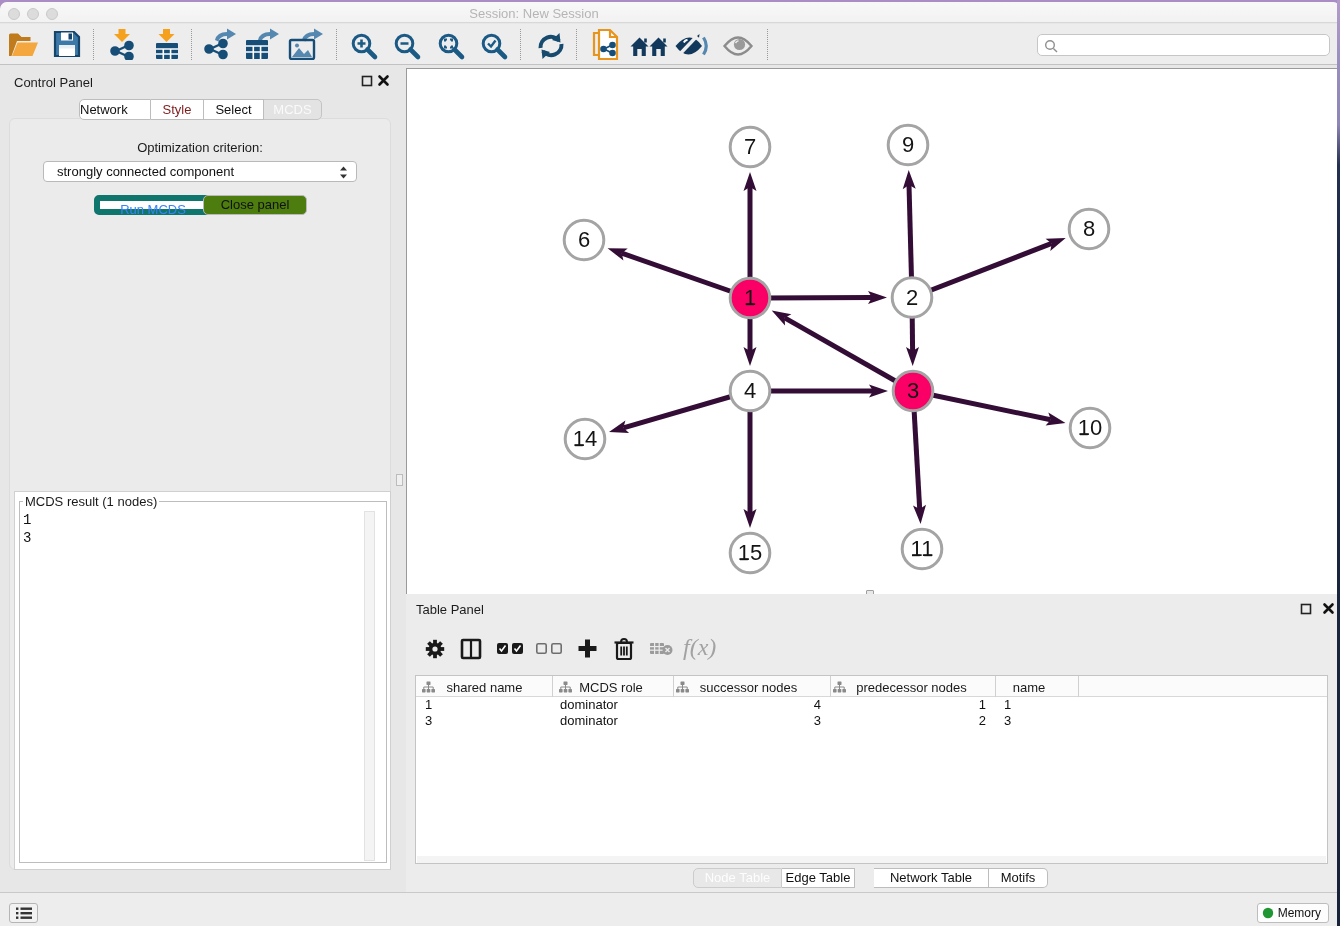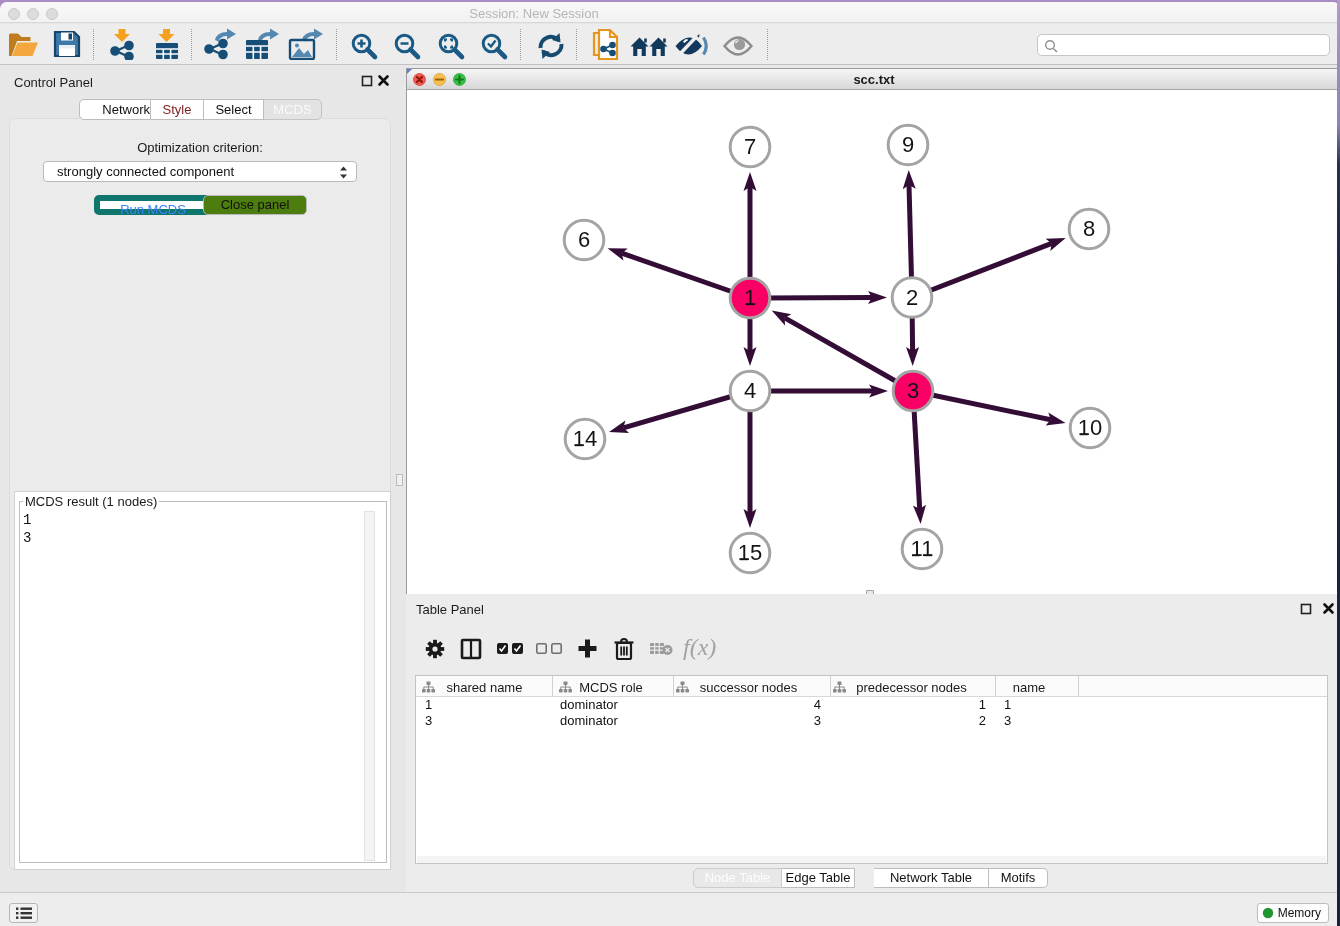--- a/index.html
+++ b/index.html
@@ -170,59 +170,41 @@
 <div class="abs" style="left:0;top:0;width:400px;height:829px;background:#e7e7e7">
  <div class="paneltitle abs" style="left:14px;top:9px">Control Panel</div>
  <svg class="abs" style="left:361px;top:9px" width="12" height="12">
           <rect x="1.5" y="1.5" width="9" height="9" fill="none" stroke="#222" stroke-width="1.6"></rect>
         </svg>
  <svg class="abs" style="left:377px;top:8px" width="13" height="13">
           <path d="M2.5 2.5 L10.5 10.5 M10.5 2.5 L2.5 10.5" stroke="#111" stroke-width="2.6" stroke-linecap="round"></path>
         </svg>
  <div class="abs" style="left:9px;top:52px;width:382px;height:752px;background:#ebebeb;border:1px solid #dcdcdc;border-radius:6px"></div>
  <div class="abs" style="left:263px;top:33px;width:59px;height:21px;background:#e3e3e3;border:1px solid #c4c4c4;border-radius:0 5px 5px 0;font-size:13px;color:#fafafa;text-align:center;line-height:19px">MCDS</div>
- <div class="abs" style="left:79px;top:33px;width:72px;height:21px;background:#fff;border:1px solid #bdbdbd;border-radius:5px 0 0 5px;font-size:13px;color:#111;text-align:right;line-height:19px">Network</div>
+ <div class="abs" style="left:79px;top:33px;width:72px;height:21px;background:#fff;border:1px solid #bdbdbd;border-radius:5px 0 0 5px;font-size:13px;color:#111;text-align:left;line-height:19px">Network</div>
  <div class="abs" style="left:151px;top:33px;width:53px;height:21px;background:#fff;border:1px solid #bdbdbd;border-left:none;font-size:13px;color:#7f1d1d;text-align:center;line-height:19px">Style</div>
  <div class="abs" style="left:204px;top:33px;width:60px;height:21px;background:#fff;border:1px solid #bdbdbd;border-left:none;font-size:13px;color:#111;text-align:center;line-height:19px">Select</div>
  <div class="abs" style="left:0;top:74px;width:400px;text-align:center;font-size:13px;color:#1a1a1a">Optimization criterion:</div>
  <div class="abs" style="left:43px;top:95px;width:314px;height:21px;background:#fff;border:1px solid #b9b9b9;border-radius:4px;font-size:13px;color:#111;line-height:19px;padding-left:13px">strongly connected component
    <svg class="abs" style="right:7px;top:3px" width="11" height="15" viewBox="0 0 11 15">
             <path d="M2 5.5 L5.5 1.5 L9 5.5 Z M2 9.5 L5.5 13.5 L9 9.5 Z" fill="#333"></path>
           </svg>
  </div>
  <div class="abs" style="left:94px;top:129px;width:118px;height:20px;background:#fff;border:6px solid #0f766e;border-radius:5px;font-size:13px;color:#3b82f6;text-align:center;line-height:18px">Run MCDS</div>
  <div class="abs" style="left:203px;top:129px;width:104px;height:20px;background:#4d7c0f;border:1px solid #b9b9b9;border-radius:5px;font-size:13px;color:#111;text-align:center;line-height:18px">Close panel</div>
  <div class="abs" style="left:14px;top:425px;width:377px;height:379px;background:#fff;border:1px solid #d0d0d0">
    <div class="abs" style="left:4px;top:9px;width:368px;height:362px;border:1px solid #bdbdbd"></div>
    <div class="abs" style="left:8px;top:2px;background:#fff;font-size:13px;color:#1a1a1a;padding:0 2px">MCDS result (1 nodes)</div>
    <div class="abs" style="left:8px;top:19px;font-family:'Liberation Mono',monospace;font-size:14px;color:#111;line-height:18px">1<br>3</div>
    <div class="abs" style="left:349px;top:19px;width:11px;height:350px;background:#f4f4f4;border:1px solid #e2e2e2"></div>
  </div>
 </div>
 <div class="abs" style="left:396px;top:408px;width:7px;height:12px;border:1px solid #bcbcbc;background:#f0f0f0"></div>
 
 <div class="abs" style="left:406px;top:2px;width:934px;height:526px;background:#fff;border:1px solid #9a9a9a;border-right:none;border-bottom:none">
-<div class="abs" style="left:0;top:0;width:934px;height:21px;background:linear-gradient(#f5f5f5,#d8d8d8);border-bottom:1px solid #a5a5a5">
-<svg class="abs" style="left:0;top:0" width="10" height="10">
-            <path d="M0 0 L5 0 L0 5 Z" fill="#5b80d6"></path>
-          </svg>
-<svg class="abs" style="left:6px;top:4px" width="13" height="13">
-            <circle cx="6.5" cy="6.5" r="6" fill="#f05b51" stroke="#d94439" stroke-width="0.8"></circle>
-<path d="M4 4 L9 9 M9 4 L4 9" stroke="#94150c" stroke-width="2.2" stroke-linecap="round"></path>
-</svg>
-<svg class="abs" style="left:26px;top:4px" width="13" height="13">
-            <circle cx="6.5" cy="6.5" r="6" fill="#f6bf4f" stroke="#df9f27" stroke-width="0.8"></circle>
-<line x1="3" y1="6.5" x2="10" y2="6.5" stroke="#9a6403" stroke-width="2.2" stroke-linecap="round"></line>
-</svg>
-<svg class="abs" style="left:46px;top:4px" width="13" height="13">
-            <circle cx="6.5" cy="6.5" r="6" fill="#38c148" stroke="#28a336" stroke-width="0.8"></circle>
-<path d="M6.5 3 L6.5 10 M3 6.5 L10 6.5" stroke="#0e7a1c" stroke-width="2.2" stroke-linecap="round"></path>
-</svg>
-<div class="abs" style="left:0;top:3px;width:934px;text-align:center;font-size:13px;font-weight:700;color:#1a1a1a">scc.txt</div>
-</div>
 <svg class="abs" style="left:0;top:19px" width="933" height="501" viewBox="0 0 933 501">
 <g stroke="#340d36" stroke-width="5">
 <line x1="343" y1="210" x2="343.0" y2="99.0"></line>
 <line x1="343" y1="210" x2="214.8" y2="165.2"></line>
 <line x1="343" y1="210" x2="465.0" y2="209.6"></line>
 <line x1="343" y1="210" x2="343.0" y2="263.0"></line>
 <line x1="505" y1="209.5" x2="502.0" y2="97.0"></line>
 <line x1="505" y1="209.5" x2="644.7" y2="155.4"></line>
 <line x1="505" y1="209.5" x2="505.6" y2="263.0"></line>
 <line x1="506" y1="303" x2="377.7" y2="229.8"></line>

